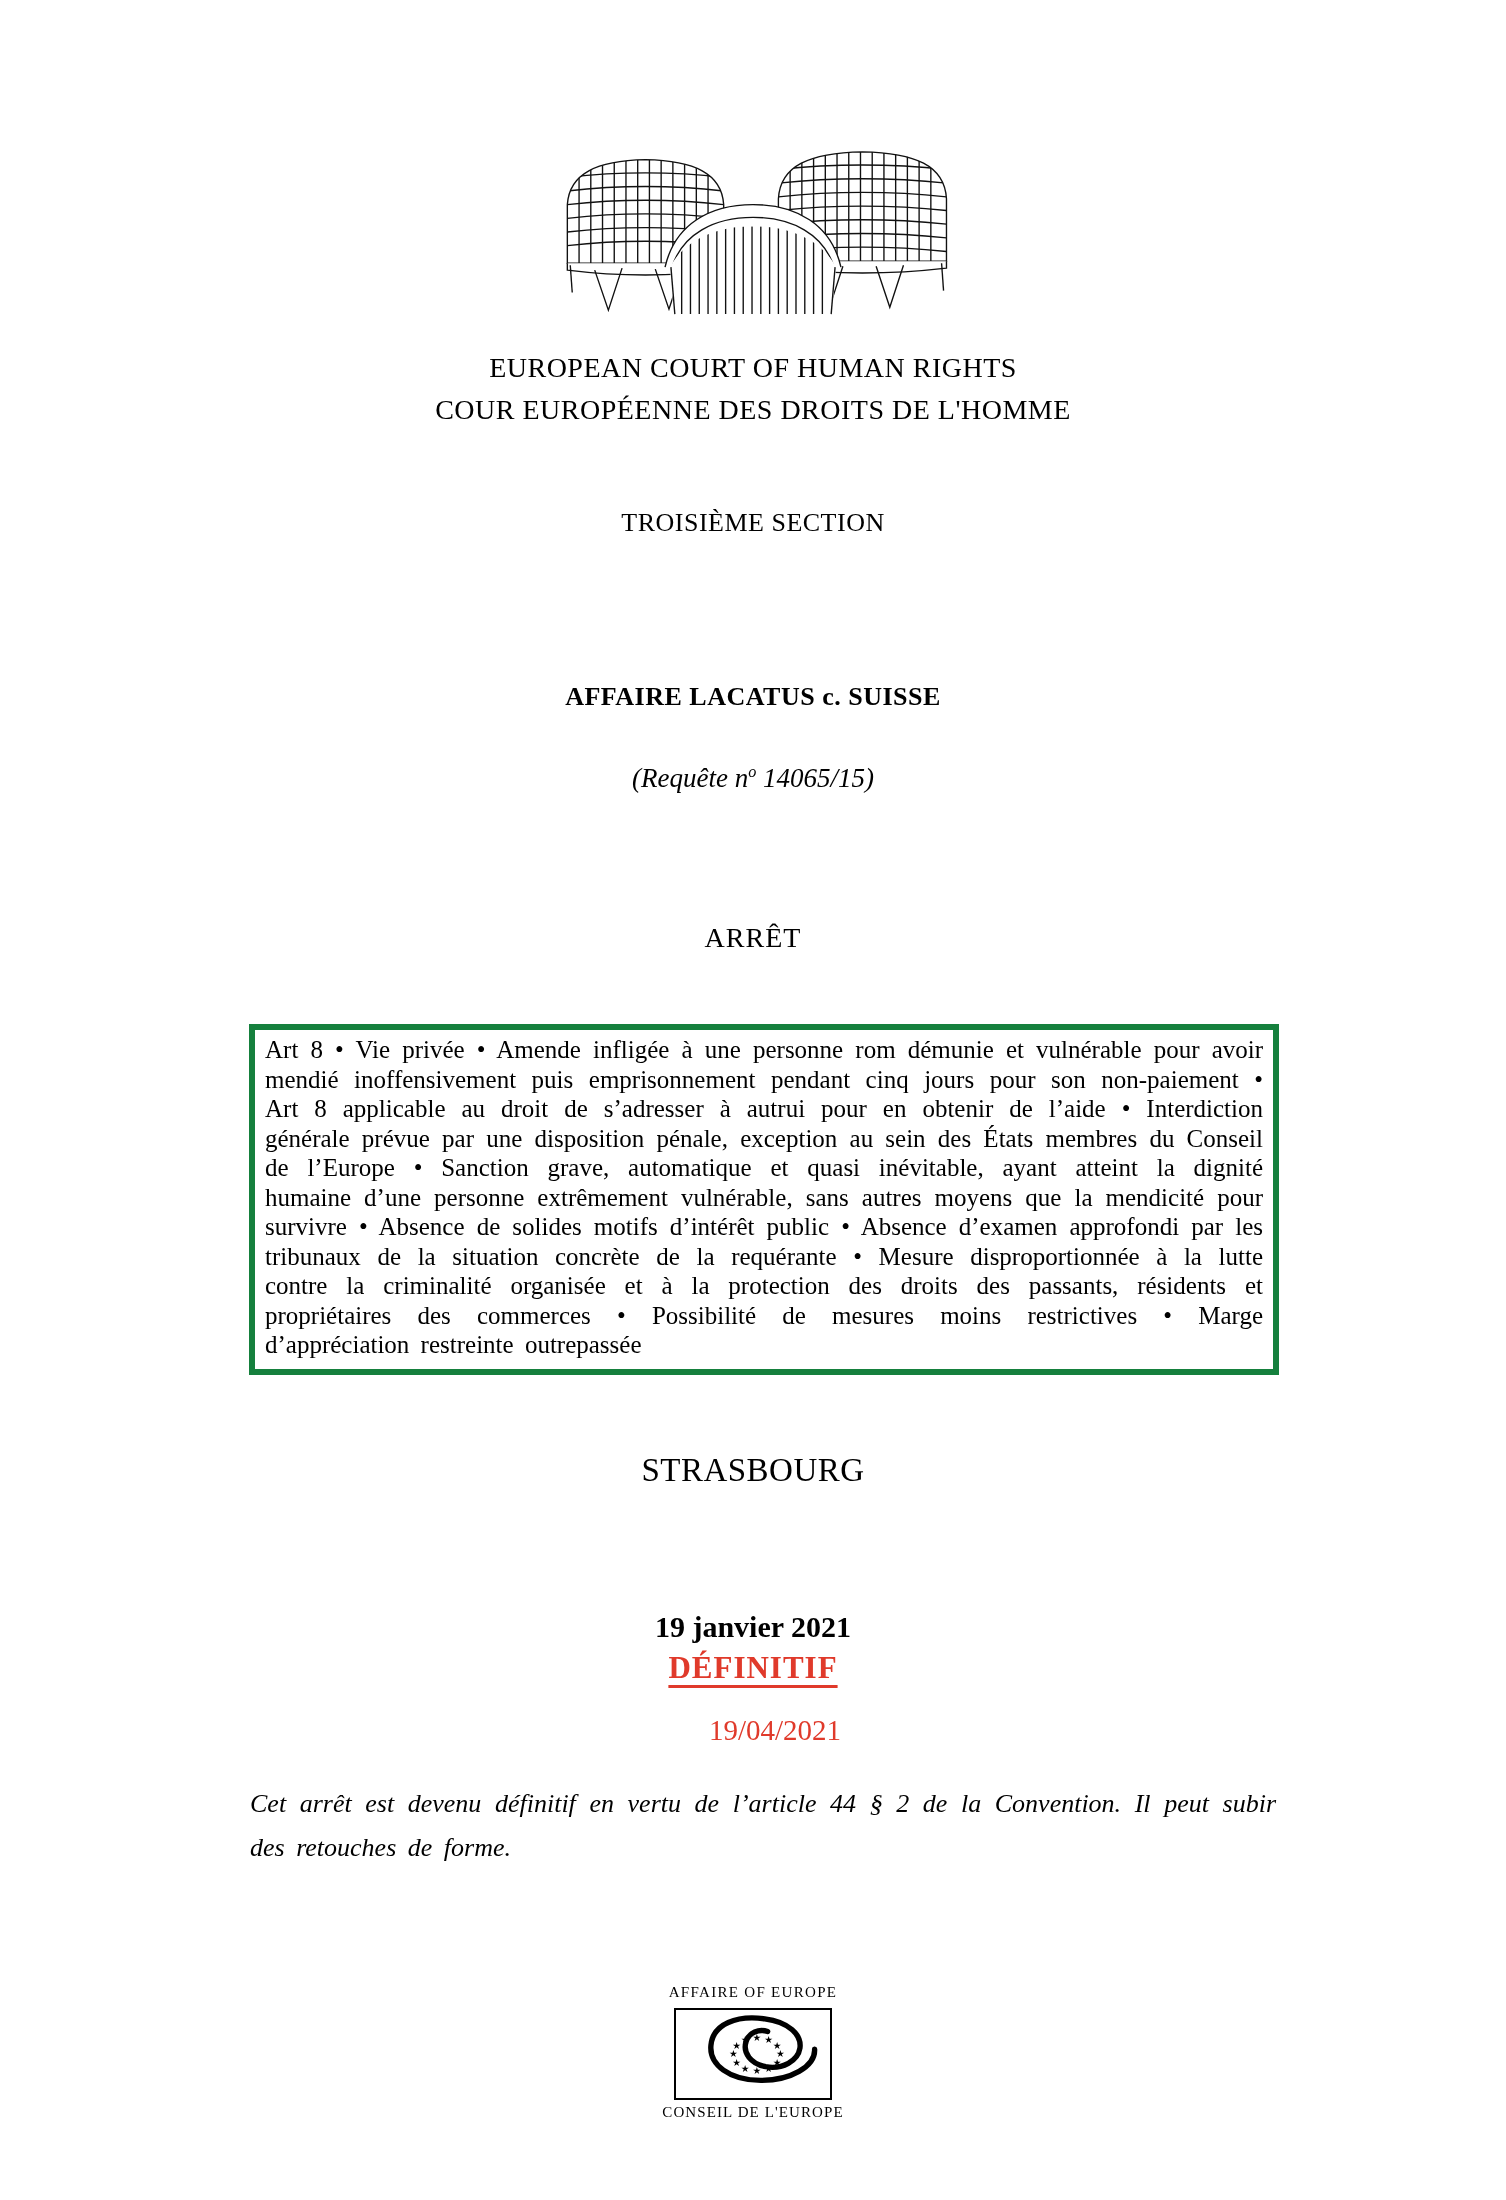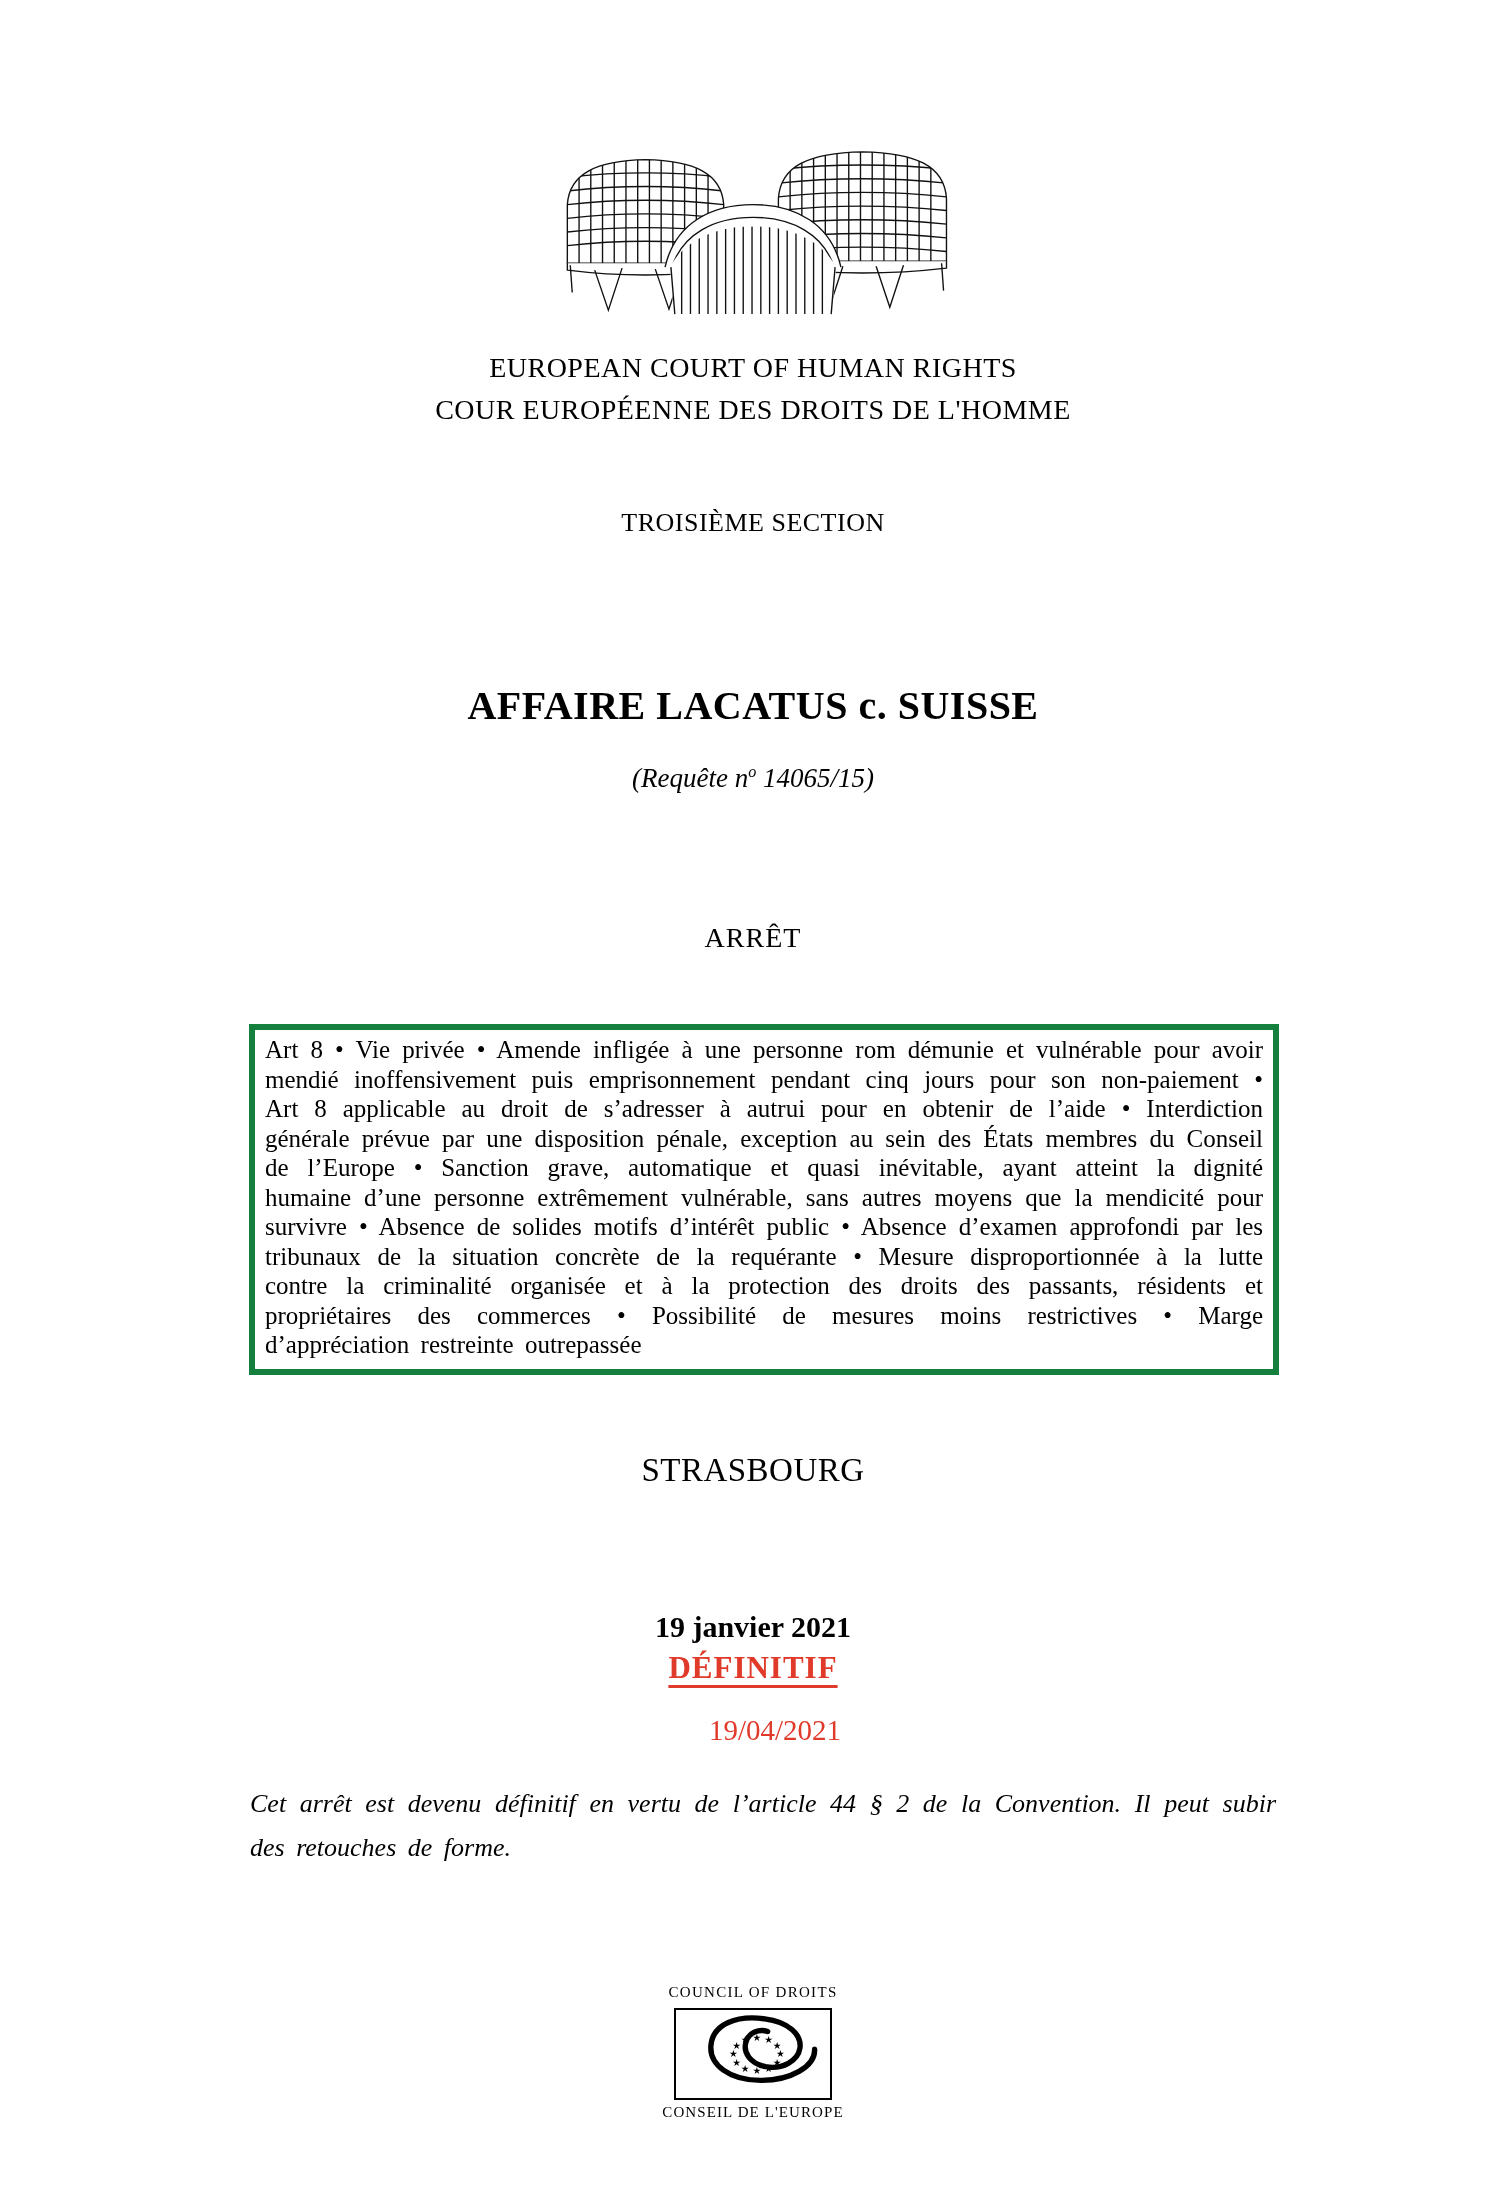--- a/index.html
+++ b/index.html
@@ -13,21 +13,21 @@
     overflow:hidden;
   }
   .abs{position:absolute;left:0;right:0;}
   .center{text-align:center;}
 
   .logo-building{position:absolute;top:146px;left:50%;transform:translateX(-50%);}
 
   .court-en{top:352px;font-size:28px;letter-spacing:.5px;}
   .court-fr{top:394px;font-size:28px;letter-spacing:.5px;}
   .section-title{top:508px;font-size:26px;letter-spacing:.5px;}
-  .case-title{top:682px;font-size:40px;font-weight:bold;letter-spacing:.5px;}
+  .case-title{top:682px;font-size:26px;font-weight:bold;letter-spacing:.5px;}
   .application-no{top:763px;font-size:27px;font-style:italic;}
   .application-no sup{font-size:60%;line-height:0;}
   .doc-type{top:922px;font-size:28px;letter-spacing:1px;}
 
   .keywords-box{
     position:absolute;
     left:249px;width:1030px;box-sizing:border-box;
     top:1024px;
     border:6px solid #15803d;
     padding:5px 10px 9px 10px;
@@ -183,21 +183,21 @@
   <div class="keywords-box">Art 8 • Vie privée • Amende infligée à une personne rom démunie et vulnérable pour avoir mendié inoffensivement puis emprisonnement pendant cinq jours pour son non-paiement • Art 8 applicable au droit de s’adresser à autrui pour en obtenir de l’aide • Interdiction générale prévue par une disposition pénale, exception au sein des États membres du Conseil de l’Europe • Sanction grave, automatique et quasi inévitable, ayant atteint la dignité humaine d’une personne extrêmement vulnérable, sans autres moyens que la mendicité pour survivre • Absence de solides motifs d’intérêt public • Absence d’examen approfondi par les tribunaux de la situation concrète de la requérante • Mesure disproportionnée à la lutte contre la criminalité organisée et à la protection des droits des passants, résidents et propriétaires des commerces • Possibilité de mesures moins restrictives • Marge d’appréciation restreinte outrepassée</div>
 
   <div class="abs center place">STRASBOURG</div>
   <div class="abs center jdate">19 janvier 2021</div>
 
   <div class="abs center final-label">DÉFINITIF</div>
   <div class="abs center final-date">19/04/2021</div>
 
   <div class="note">Cet arrêt est devenu définitif en vertu de l’article 44 § 2 de la Convention. Il peut subir des retouches de forme.</div>
 
-  <div class="abs coe coe-en">COUNCIL OF DROITS</div>
+  <div class="abs coe coe-en">AFFAIRE OF EUROPE</div>
 
   <div class="abs coe coe-box">
     <svg width="154" height="88" viewBox="0 0 156 90" aria-hidden="true">
       <path d="M141,40 C142,58 116,72 86,72 C54,72 33,56 35,36 C37,14 62,5 90,9 C114,12 128,25 126,39 C124,52 108,61 91,58 C76,55 67,44 71,32 C74,23 84,19 93,22" fill="none" stroke="#000" stroke-width="5.5" stroke-linecap="round"></path>
       <g fill="#000" font-family="'DejaVu Sans',sans-serif" font-size="10" text-anchor="middle">
         <text x="106" y="48.5">★</text>
           <text x="102.8" y="40">★</text>
         <text x="94" y="33.8">★</text>
           <text x="82" y="31.5">★</text>
         <text x="70" y="33.8">★</text>

